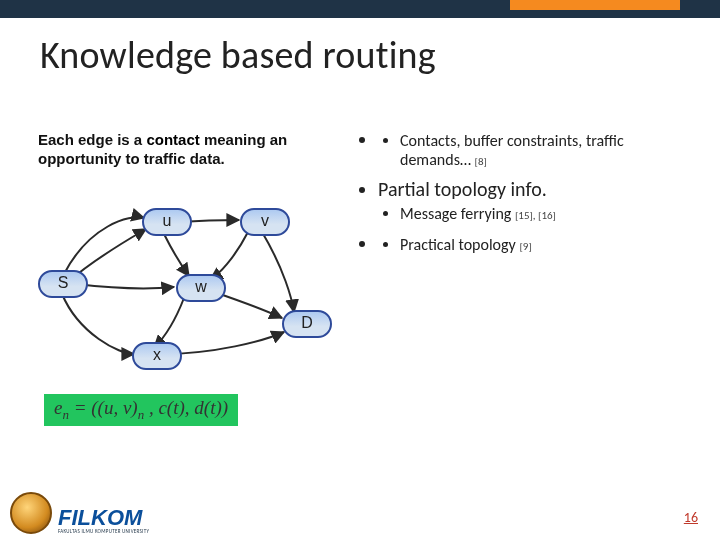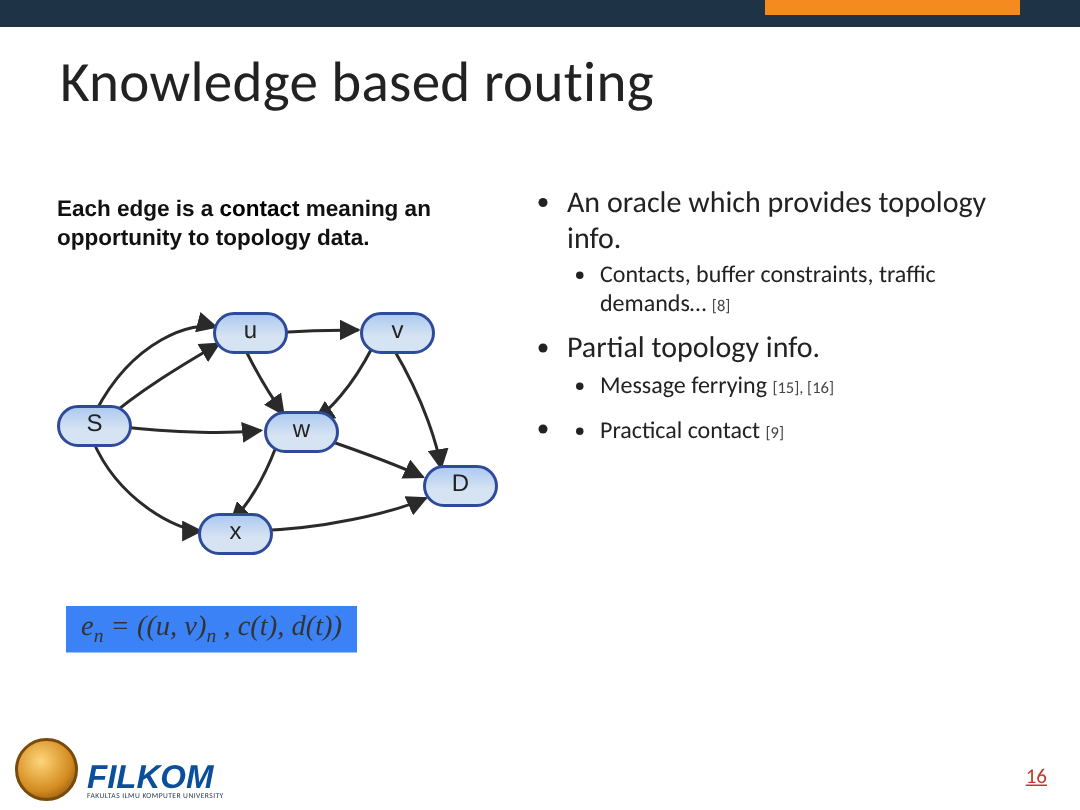--- a/index.html
+++ b/index.html
@@ -85,28 +85,28 @@
     border: 2px solid #2e4a9a;
     background: linear-gradient(#aecaf1, #d6e3f2 60%);
     font-family: Tahoma, Geneva, sans-serif;
     font-size: 16px;
     text-align: center;
     font-weight: 400;
   }
 
   .formula {
     position: absolute;
-    top: 404px;
+    top: 394px;
     left: 44px;
     font-style: italic;
     font-family: "Times New Roman", Times, serif;
     font-size: 19px;
     color: #333;
     padding: 3px 10px;
-    background: #3b82f6;
+    background: #22c55e;
   }
   .formula sub { font-style: italic; font-size: 13px; }
 
   .pagenum {
     position: absolute;
     bottom: 14px;
     right: 22px;
     font-size: 14px;
     color: #c0392b;
     text-decoration: underline;
@@ -149,21 +149,21 @@
   }
 </style>
 </head>
 <body>
 
 <div class="banner"></div>
 
 <div class="title">Knowledge based routing</div>
 
 <div class="caption">
-  <span>Each edge is a </span><span class="contact">contact</span><span> meaning an opportunity to topology data.</span>
+  <span>Each edge is a </span><span class="contact">contact</span><span> meaning an opportunity to traffic data.</span>
 </div>
 
 <div class="graph">
   <svg class="edges" width="300" height="210">
     <defs>
       <marker id="ah" viewBox="0 0 10 10" refX="9" refY="5" markerWidth="7" markerHeight="7" orient="auto-start-reverse">
         <path d="M0,0 L10,5 L0,10 z" fill="#2a2a2a"></path>
       </marker>
     </defs>
 
@@ -197,39 +197,38 @@
   <div class="node" style="left:248px; top:126px;">D</div>
 </div>
 
 <div class="formula">
   <span>e</span><sub>n</sub><span> = ((u, v)</span><sub>n</sub><span> , c(t), d(t))</span>
 </div>
 
 <div class="bullets">
   <ul>
     <li>
-      <span>An oracle which provides topology info.</span>
       <ul>
         <li>
           <span>Contacts, buffer constraints, traffic demands… </span><span class="ref">[8]</span>
         </li>
       </ul>
     </li>
     <li>
       <span>Partial topology info.</span>
       <ul>
         <li>
           <span>Message ferrying </span><span class="ref">[15], [16]</span>
         </li>
       </ul>
     </li>
     <li>
       <ul>
         <li>
-          <span>Practical contact </span><span class="ref">[9]</span>
+          <span>Practical topology </span><span class="ref">[9]</span>
         </li>
       </ul>
     </li>
   </ul>
 </div>
 
 <div class="pagenum">16</div>
 
 <div class="logo">
   <div class="crest"></div>

